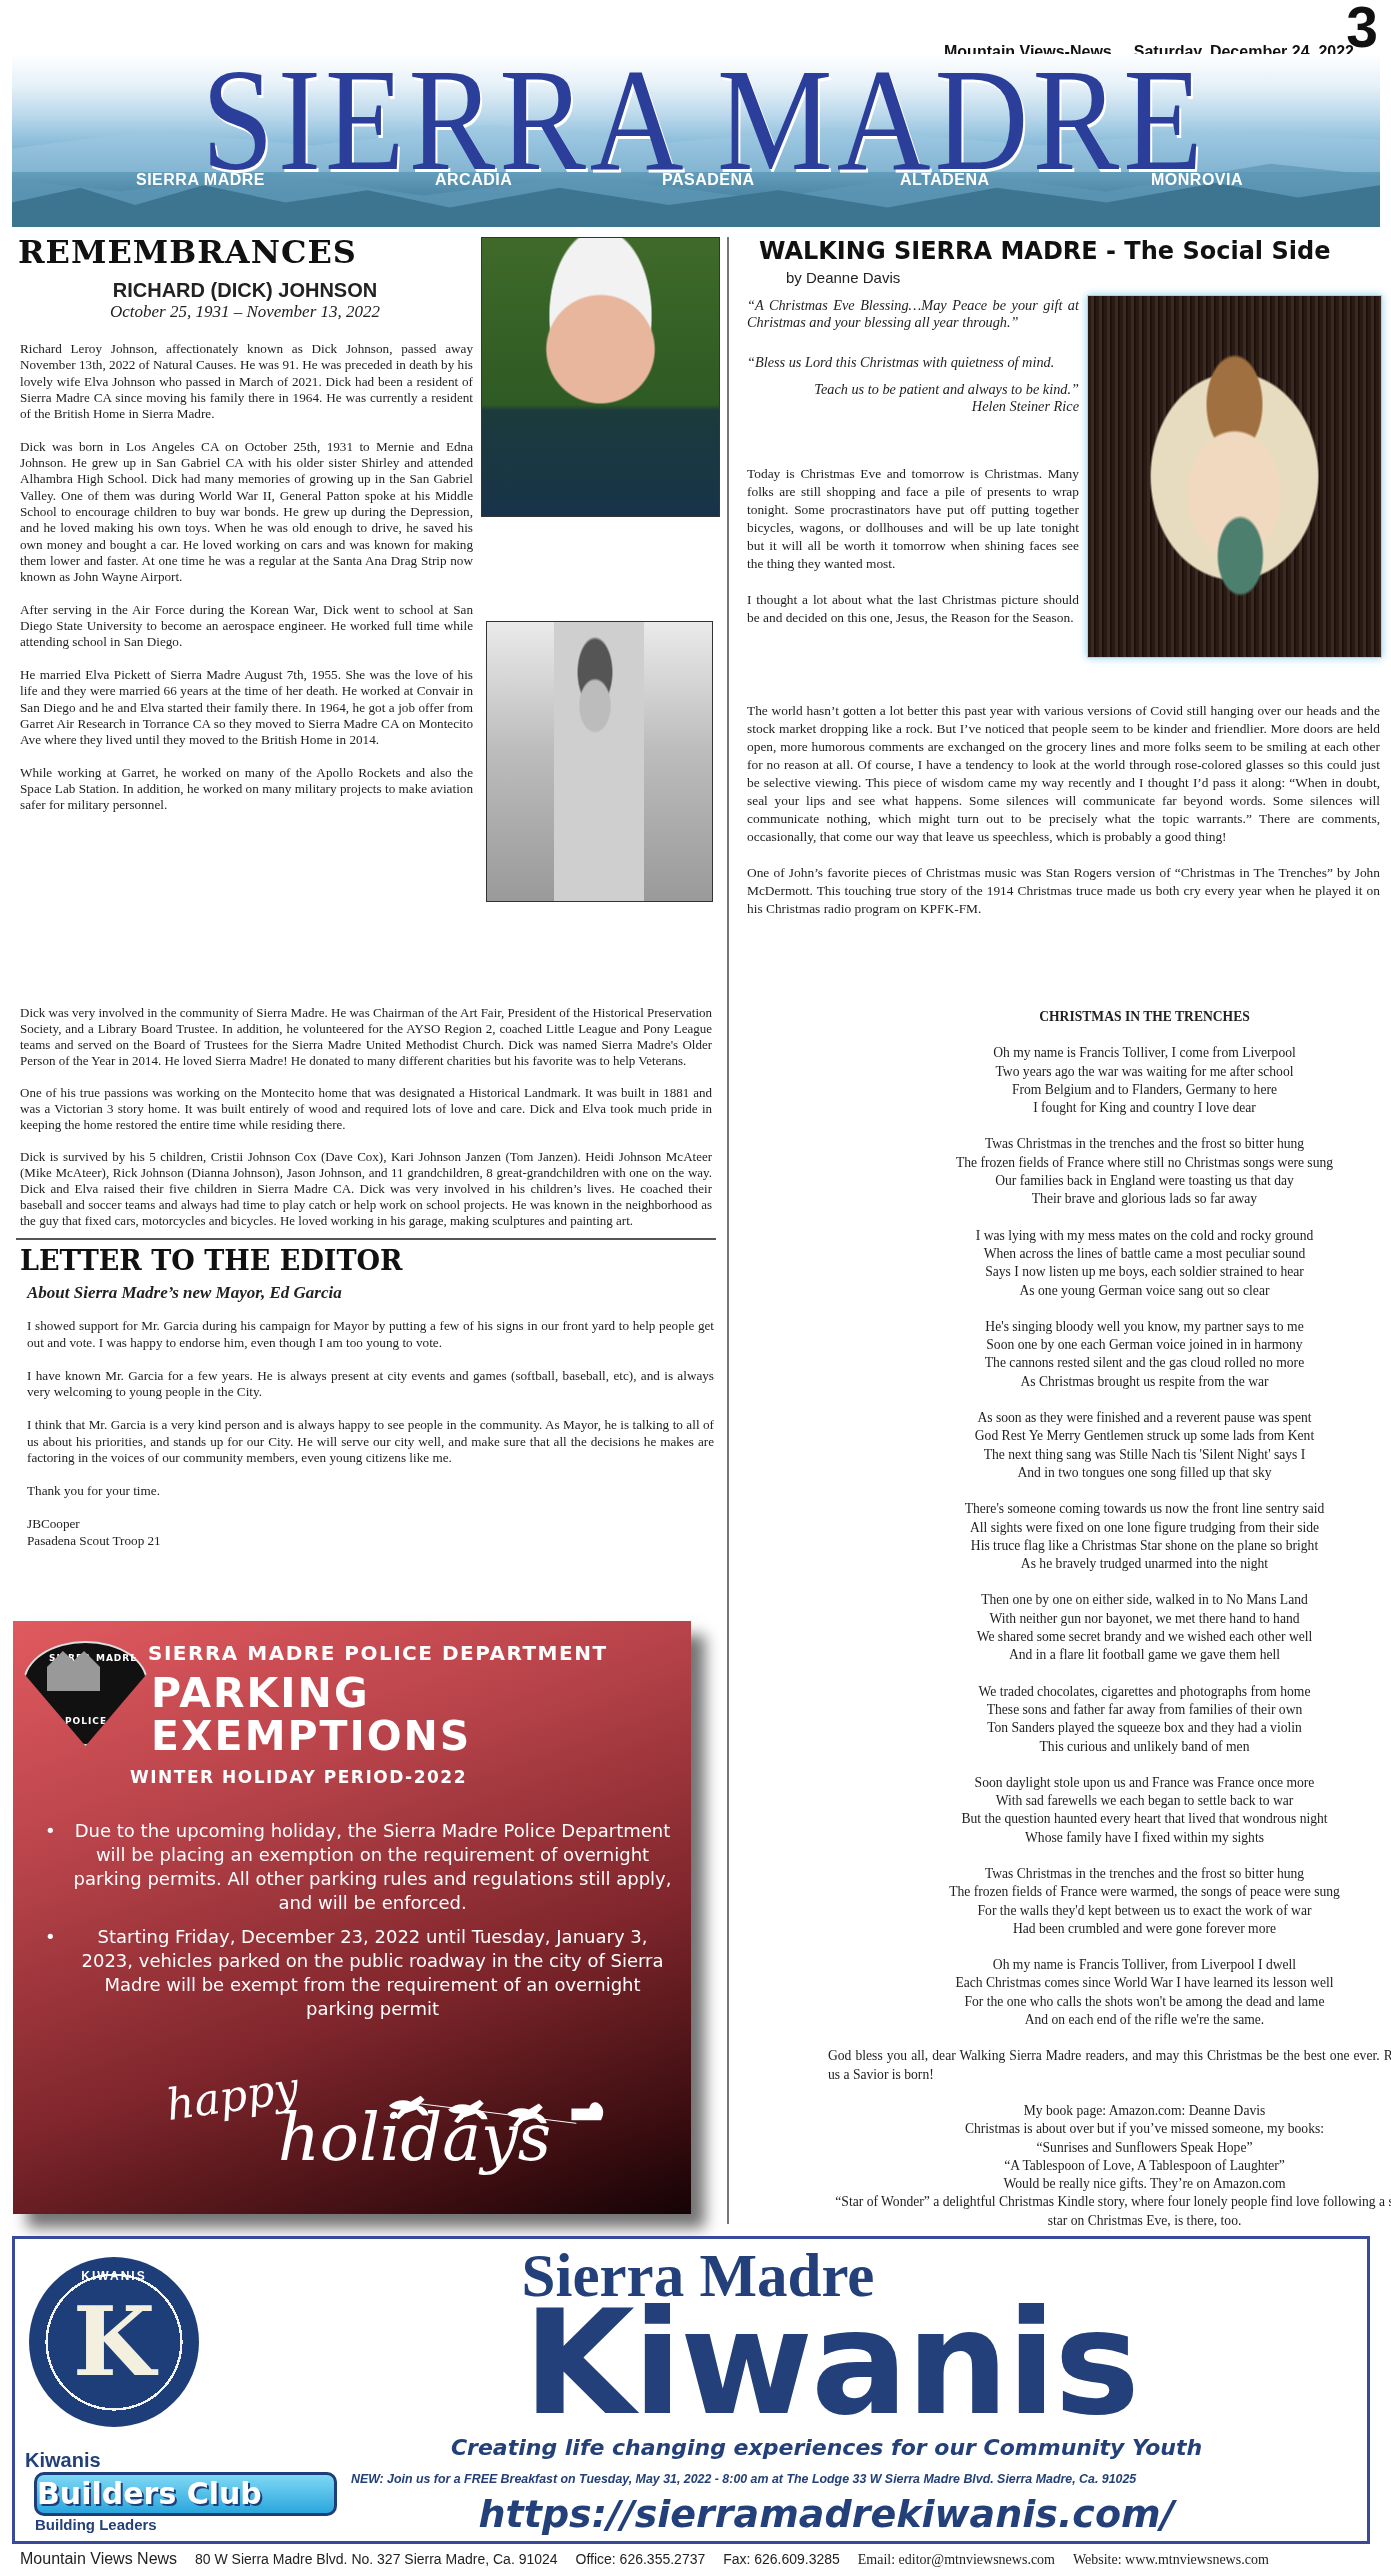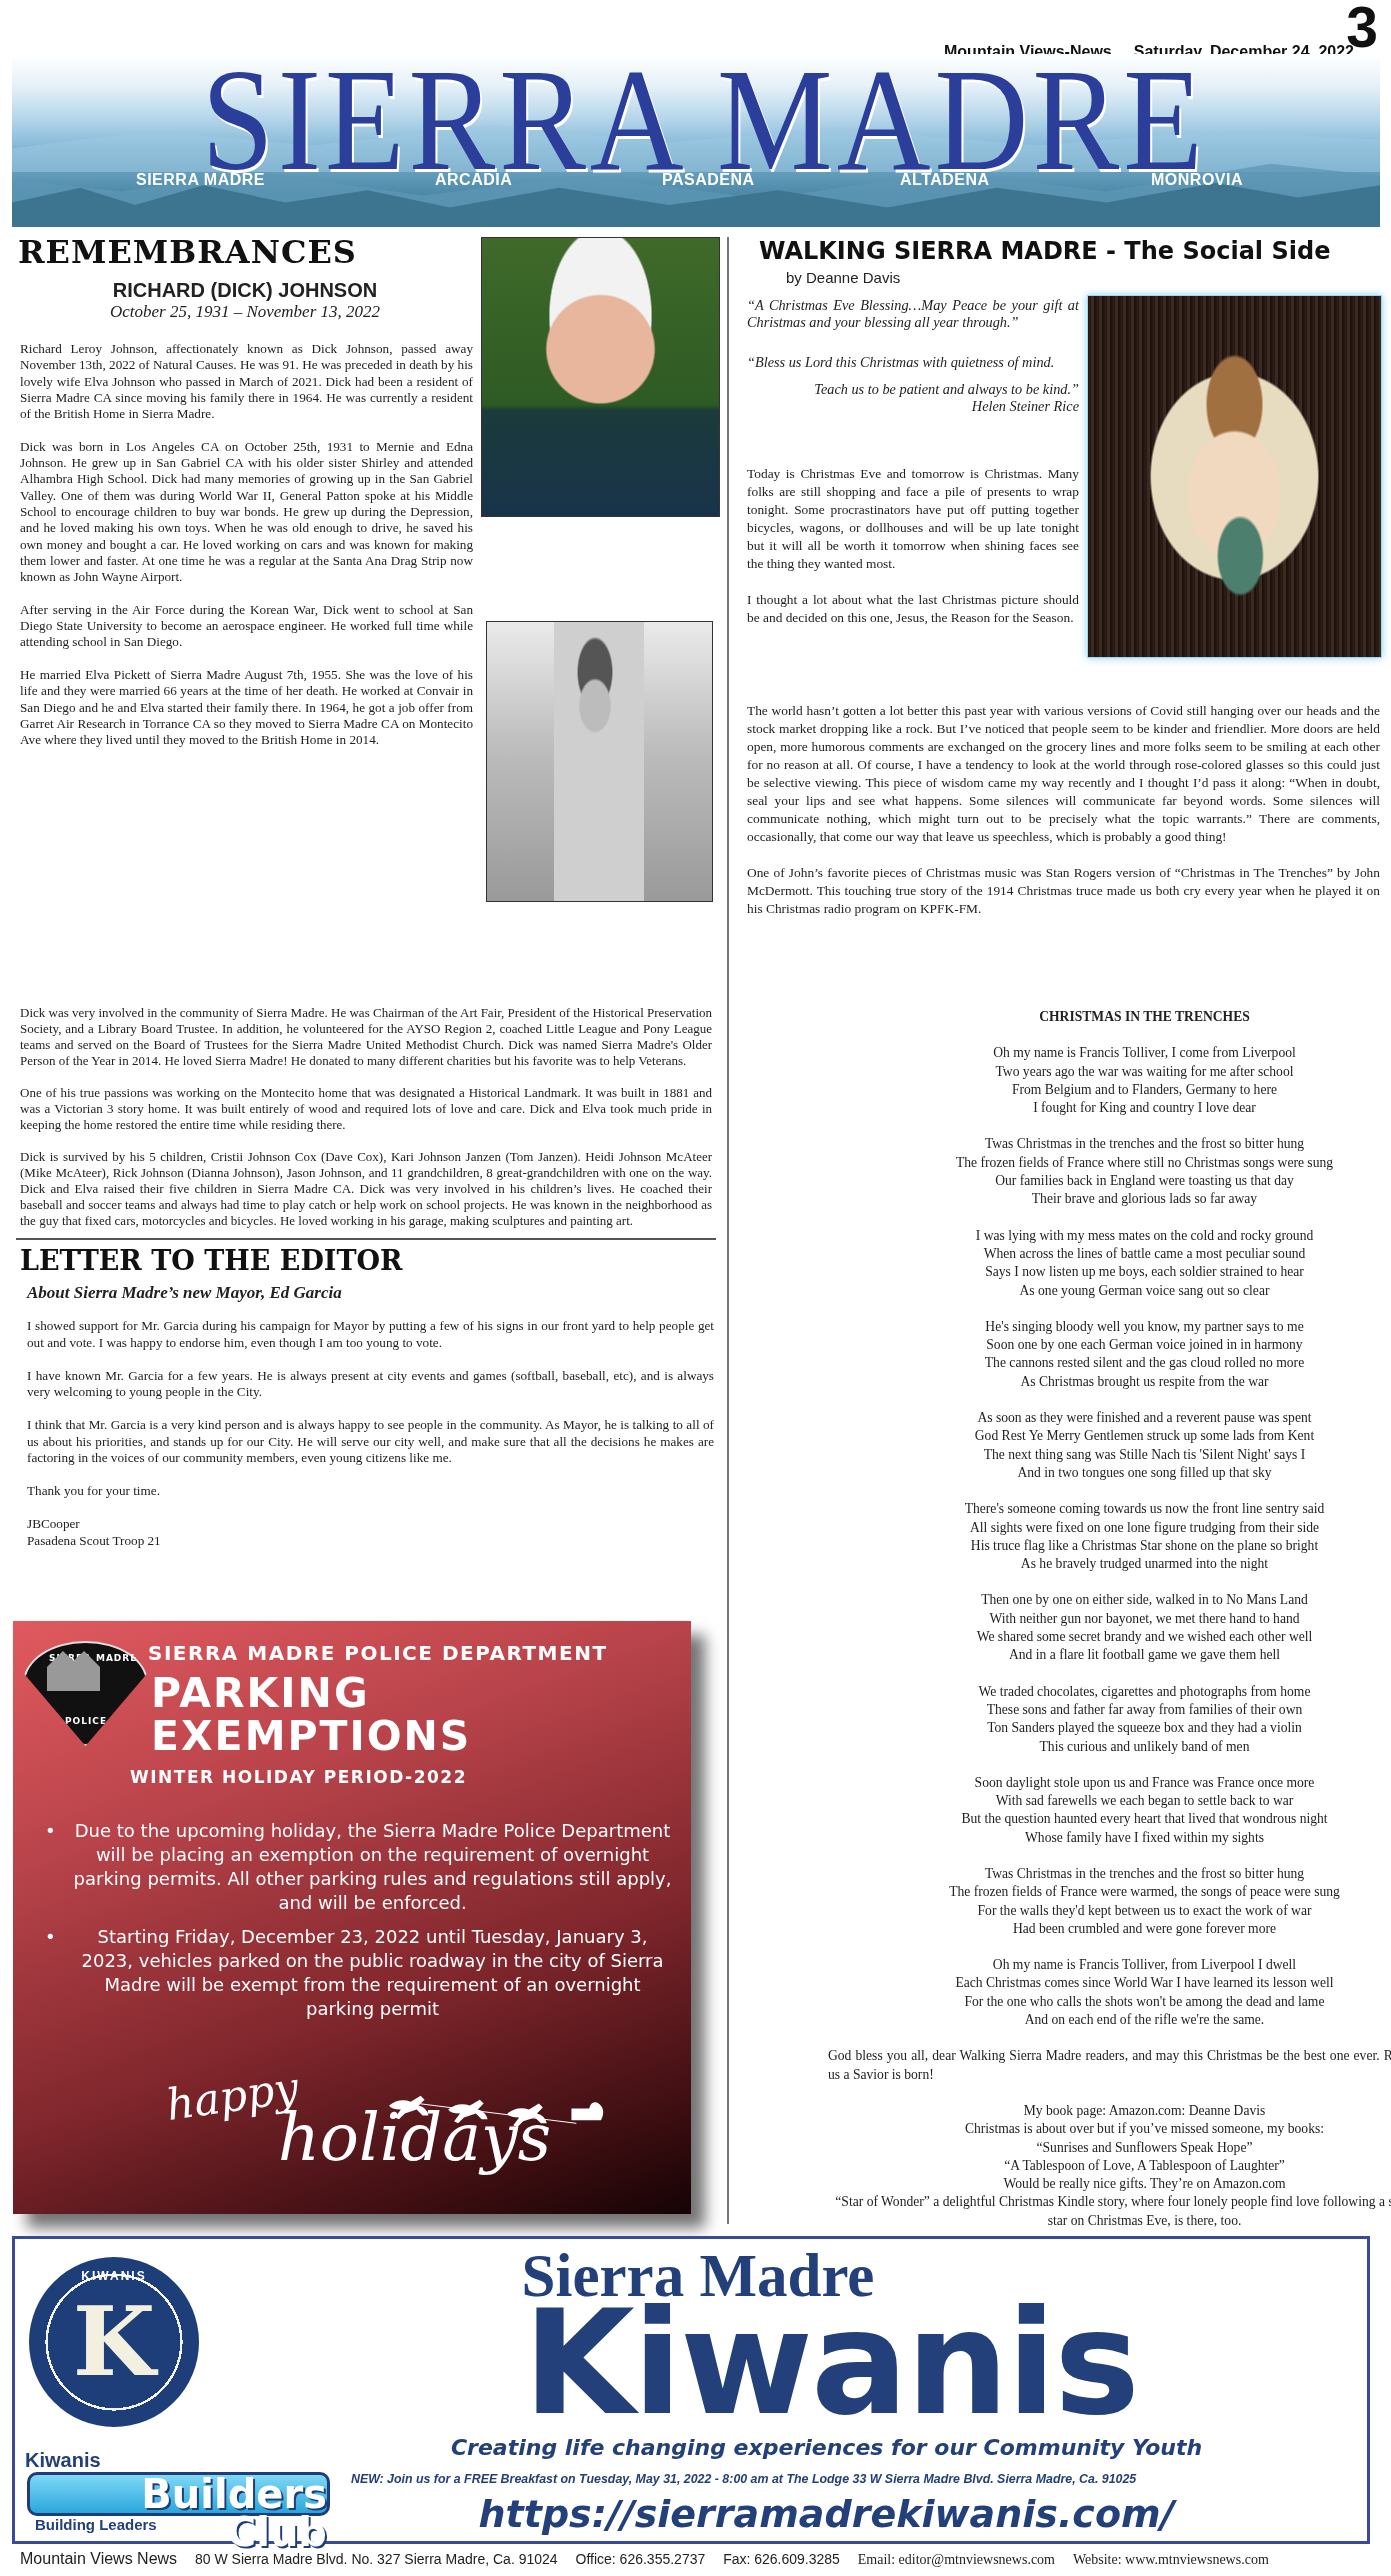--- a/index.html
+++ b/index.html
@@ -53,21 +53,21 @@
   #kiwanis{left:12px;top:2236px;width:1358px;height:308px;border:3px solid #3a4a9a;box-sizing:border-box;background:#fff;}
   #kw-seal{left:14px;top:18px;width:170px;height:170px;border-radius:50%;background:radial-gradient(circle,#1e3e7a 0 55%,#f4f4f4 55% 57%,#1e3e7a 57% 80%,#c8a95a 80% 100%);}
   #kw-K{left:14px;top:43px;width:170px;text-align:center;font-family:"DejaVu Serif",serif;font-size:95px;font-weight:bold;color:#f4f0e0;line-height:119px;}
   #kw-seal-txt{left:14px;top:30px;width:170px;text-align:center;font-family:"Liberation Sans",sans-serif;font-size:12px;font-weight:bold;color:#fff;letter-spacing:2px;}
   #kw-sm{left:0;top:2px;width:1366px;text-align:center;font-family:"Liberation Serif",serif;font-size:61px;font-weight:bold;color:#23407a;}
   #kw-big{left:326px;top:55px;width:979px;text-align:center;font-family:"DejaVu Sans",sans-serif;font-weight:bold;font-size:144px;line-height:138px;color:#23407a;letter-spacing:-2px;}
   #kw-slogan{left:0;top:196px;width:1366px;padding-left:257px;box-sizing:border-box;text-align:center;font-family:"DejaVu Sans",sans-serif;font-style:italic;font-weight:bold;font-size:22px;color:#23407a;}
   #kw-new{left:336px;top:233px;font-family:"Liberation Sans",sans-serif;font-style:italic;font-weight:bold;font-size:12.4px;color:#23407a;white-space:nowrap;}
   #kw-url{left:0;top:253px;width:1366px;padding-left:257px;box-sizing:border-box;text-align:center;font-family:"DejaVu Sans",sans-serif;font-style:italic;font-weight:bold;font-size:38px;color:#23407a;}
   #kw-bc-kiwanis{left:10px;top:210px;font-family:"Liberation Sans",sans-serif;font-weight:bold;font-size:20px;color:#23407a;}
-  #kw-bc{left:12px;top:233px;width:297px;height:38px;background:linear-gradient(180deg,#7fd8f5,#2aa6dc);border:3px solid #1e3e7a;border-radius:10px;color:#fff;font-family:"DejaVu Sans",sans-serif;font-weight:bold;font-size:40px;line-height:38px;text-align:right;text-shadow:2px 2px 0 #1e3e7a;}
+  #kw-bc{left:19px;top:233px;width:297px;height:38px;background:linear-gradient(180deg,#7fd8f5,#2aa6dc);border:3px solid #1e3e7a;border-radius:10px;color:#fff;font-family:"DejaVu Sans",sans-serif;font-weight:bold;font-size:30px;line-height:38px;text-align:left;text-shadow:2px 2px 0 #1e3e7a;}
   #kw-bl{left:20px;top:277px;font-family:"Liberation Sans",sans-serif;font-weight:bold;font-size:15px;color:#23407a;}
   
   #footer{left:20px;top:2550px;width:1364px;font-family:"Liberation Sans",sans-serif;font-size:14px;color:#222;white-space:nowrap;}
   #footer span{margin-right:14px;}
   #footer .ser{font-family:"Liberation Serif",serif;}
 </style>
 </head>
 <body>
 
 <div id="page-num" class="abs">3</div>
@@ -88,20 +88,21 @@
 
 <div class="abs hfont" style="left:18px;top:233px;font-size:32px;letter-spacing:1px;color:#111;">REMEMBRANCES</div>
 <div class="abs" style="left:20px;top:279px;width:450px;text-align:center;font-family:'Liberation Sans',sans-serif;font-weight:bold;font-size:20px;color:#222;">RICHARD (DICK) JOHNSON</div>
 <div class="abs" style="left:20px;top:302px;width:450px;text-align:center;font-style:italic;font-size:17px;color:#222;">October 25, 1931 – November 13, 2022</div>
 
 <div class="abs body-j" style="left:20px;top:341px;width:453px;">
   <p>Richard Leroy Johnson, affectionately known as Dick Johnson, passed away November 13th, 2022 of Natural Causes. He was 91. He was preceded in death by his lovely wife Elva Johnson who passed in March of 2021. Dick had been a resident of Sierra Madre CA since moving his family there in 1964. He was currently a resident of the British Home in Sierra Madre.</p><br>
   <p>Dick was born in Los Angeles CA on October 25th, 1931 to Mernie and Edna Johnson. He grew up in San Gabriel CA with his older sister Shirley and attended Alhambra High School. Dick had many memories of growing up in the San Gabriel Valley. One of them was during World War II, General Patton spoke at his Middle School to encourage children to buy war bonds. He grew up during the Depression, and he loved making his own toys. When he was old enough to drive, he saved his own money and bought a car. He loved working on cars and was known for making them lower and faster. At one time he was a regular at the Santa Ana Drag Strip now known as John Wayne Airport.</p><br>
   <p>After serving in the Air Force during the Korean War, Dick went to school at San Diego State University to become an aerospace engineer. He worked full time while attending school in San Diego.</p><br>
   <p>He married Elva Pickett of Sierra Madre August 7th, 1955. She was the love of his life and they were married 66 years at the time of her death. He worked at Convair in San Diego and he and Elva started their family there. In 1964, he got a job offer from Garret Air Research in Torrance CA so they moved to Sierra Madre CA on Montecito Ave where they lived until they moved to the British Home in 2014.</p><br>
+  <p>While working at Garret, he worked on many of the Apollo Rockets and also the Space Lab Station. In addition, he worked on many military projects to make aviation safer for military personnel.</p>
 </div>
 <div id="photo-old" class="abs"></div>
 <div id="photo-young" class="abs"></div>
 
 <div class="abs body-j" style="left:20px;top:1005px;width:692px;font-size:13px;line-height:16px;">
   <p>Dick was very involved in the community of Sierra Madre. He was Chairman of the Art Fair, President of the Historical Preservation Society, and a Library Board Trustee. In addition, he volunteered for the AYSO Region 2, coached Little League and Pony League teams and served on the Board of Trustees for the Sierra Madre United Methodist Church. Dick was named Sierra Madre's Older Person of the Year in 2014. He loved Sierra Madre! He donated to many different charities but his favorite was to help Veterans.</p><br>
   <p>One of his true passions was working on the Montecito home that was designated a Historical Landmark. It was built in 1881 and was a Victorian 3 story home. It was built entirely of wood and required lots of love and care. Dick and Elva took much pride in keeping the home restored the entire time while residing there.</p><br>
   <p>Dick is survived by his 5 children, Cristii Johnson Cox (Dave Cox), Kari Johnson Janzen (Tom Janzen). Heidi Johnson McAteer (Mike McAteer), Rick Johnson (Dianna Johnson), Jason Johnson, and 11 grandchildren, 8 great-grandchildren with one on the way. Dick and Elva raised their five children in Sierra Madre CA. Dick was very involved in his children’s lives. He coached their baseball and soccer teams and always had time to play catch or help work on school projects. He was known in the neighborhood as the guy that fixed cars, motorcycles and bicycles. He loved working in his garage, making sculptures and painting art.</p>
 </div>
 <div id="rule-remem" class="abs"></div>

